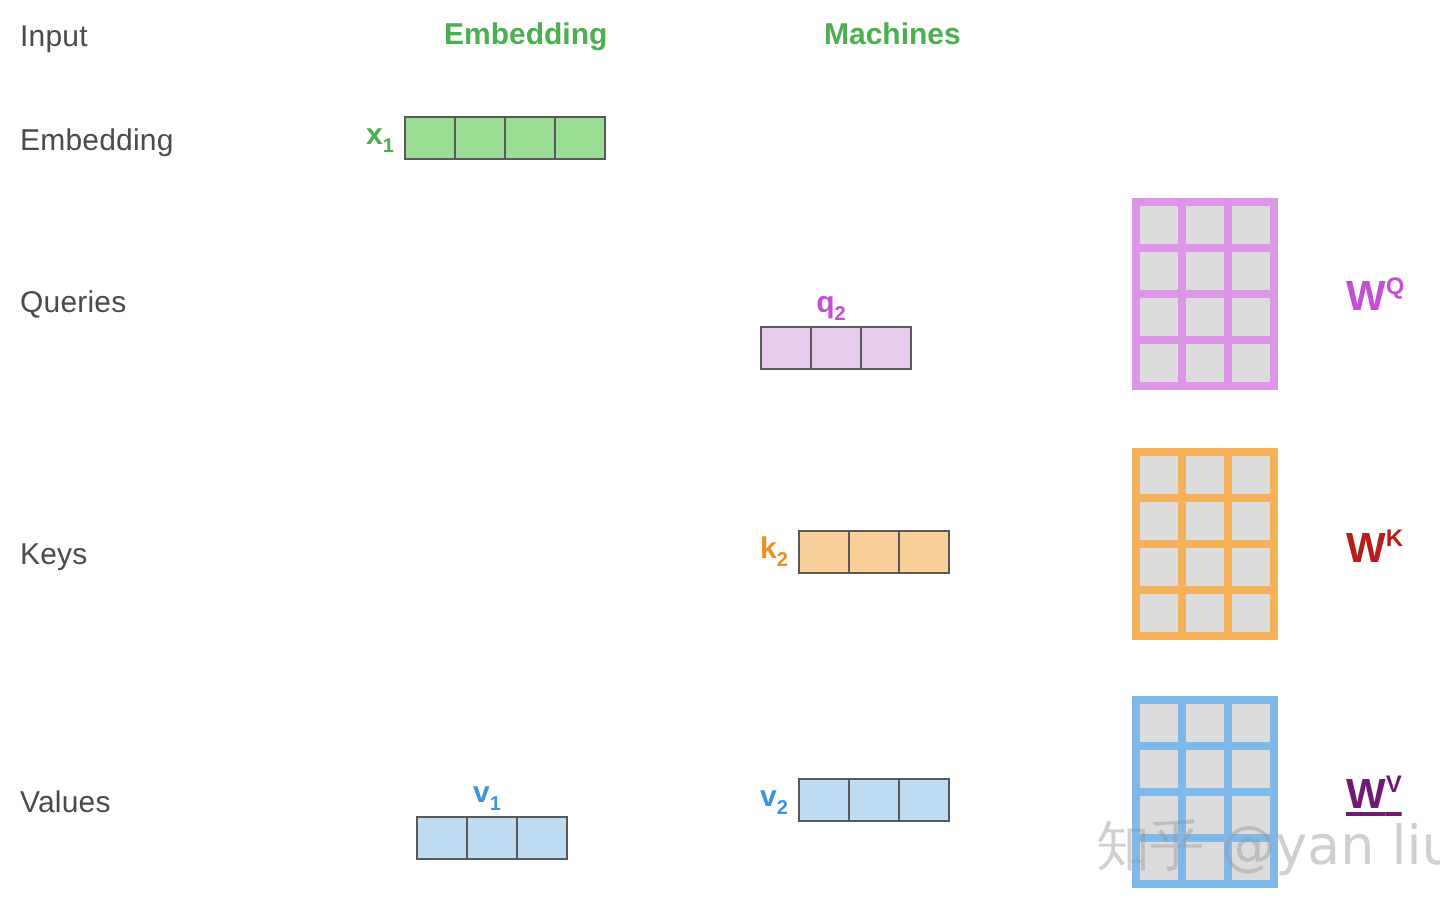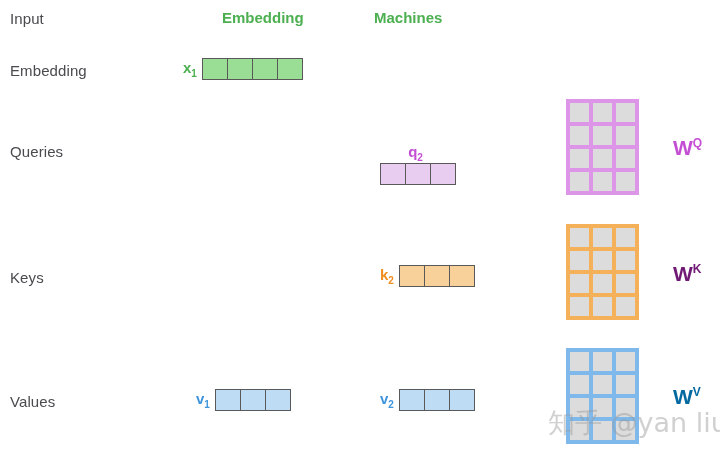--- a/index.html
+++ b/index.html
@@ -99,22 +99,22 @@
     font-weight: bold;
     white-space: nowrap;
     line-height: 1;
   }
   .matrix-label sup {
     font-size: 12px;
     font-weight: bold;
     vertical-align: super;
   }
   .ml-purple { color: #c44fd4; }
-  .ml-orange { color: #701a75; }
-  .ml-blue   { color: #0369a1; }
+  .ml-orange { color: #b91c1c; }
+  .ml-blue   { color: #701a75; text-decoration: underline; }
 
   
   .watermark {
     position: absolute;
     font-size: 27px;
     color: rgba(150,150,150,0.45);
     white-space: nowrap;
     font-family: "DejaVu Sans", sans-serif;
     pointer-events: none;
   }
@@ -124,21 +124,21 @@
 
 <div id="canvas">
 
   <div class="row-label" style="top:10px;">Input</div>
   <div class="row-label" style="top:62px;">Embedding</div>
   <div class="row-label" style="top:143px;">Queries</div>
   <div class="row-label" style="top:269px;">Keys</div>
   <div class="row-label" style="top:393px;">Values</div>
 
   <div class="token-header" style="left:222px; top:9px;">Embedding</div>
-  <div class="token-header" style="left:374px; top:9px;">Machines</div>
+  <div class="token-header" style="left:412px; top:9px;">Machines</div>
 
   <div class="vector-group v-green" style="left:183px; top:58px;">
     <span class="vector-label lbl-green"><span>x</span><sub>1</sub></span>
     <span class="vector-cells">
       <span class="cell"></span>
       <span class="cell"></span>
       <span class="cell"></span>
       <span class="cell"></span>
     </span>
   </div>
@@ -157,21 +157,21 @@
 
   <div class="vector-group v-orange" style="left:380px; top:265px;">
     <span class="vector-label lbl-orange"><span>k</span><sub>2</sub></span>
     <span class="vector-cells">
       <span class="cell"></span>
       <span class="cell"></span>
       <span class="cell"></span>
     </span>
   </div>
 
-  <div class="vector-group v-blue" style="left:196px; top:389px;">
+  <div class="vector-group v-blue" style="left:208px; top:389px;flex-direction:column;">
     <span class="vector-label lbl-blue"><span>v</span><sub>1</sub></span>
     <span class="vector-cells">
       <span class="cell"></span>
       <span class="cell"></span>
       <span class="cell"></span>
     </span>
   </div>
 
   <div class="vector-group v-blue" style="left:380px; top:389px;">
     <span class="vector-label lbl-blue"><span>v</span><sub>2</sub></span>

